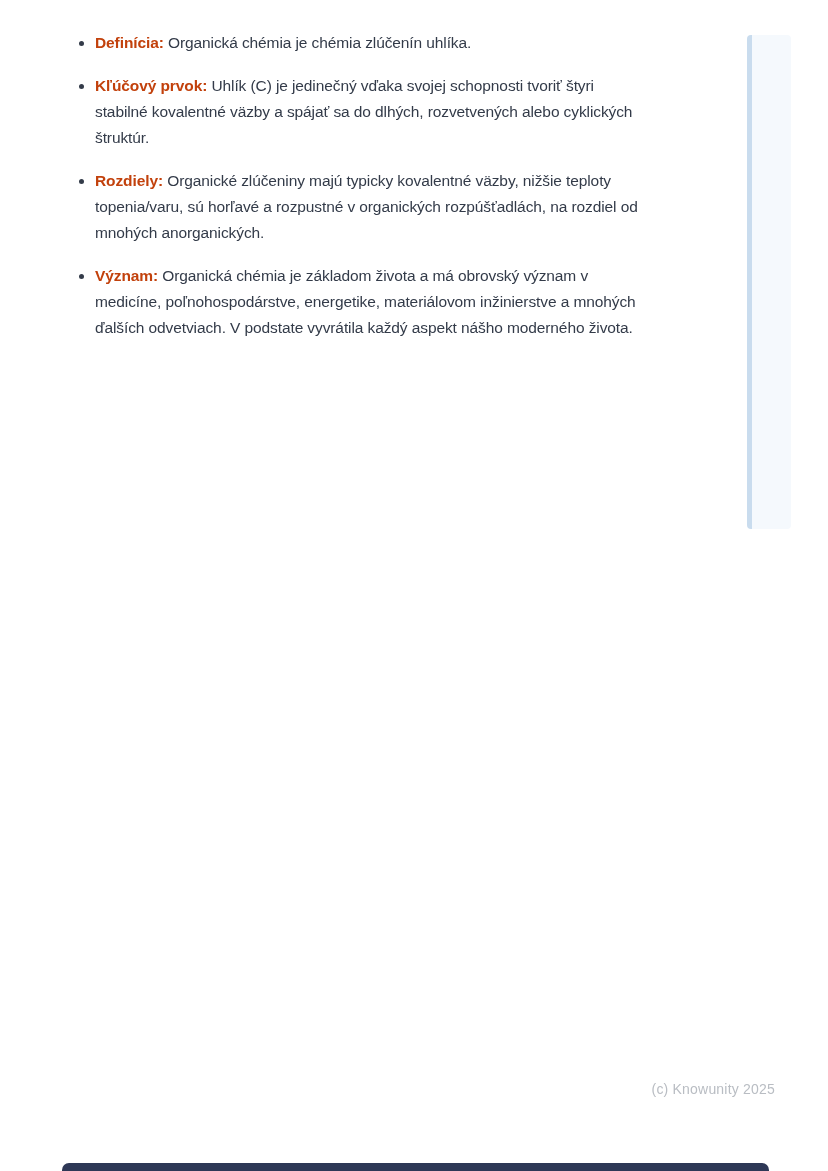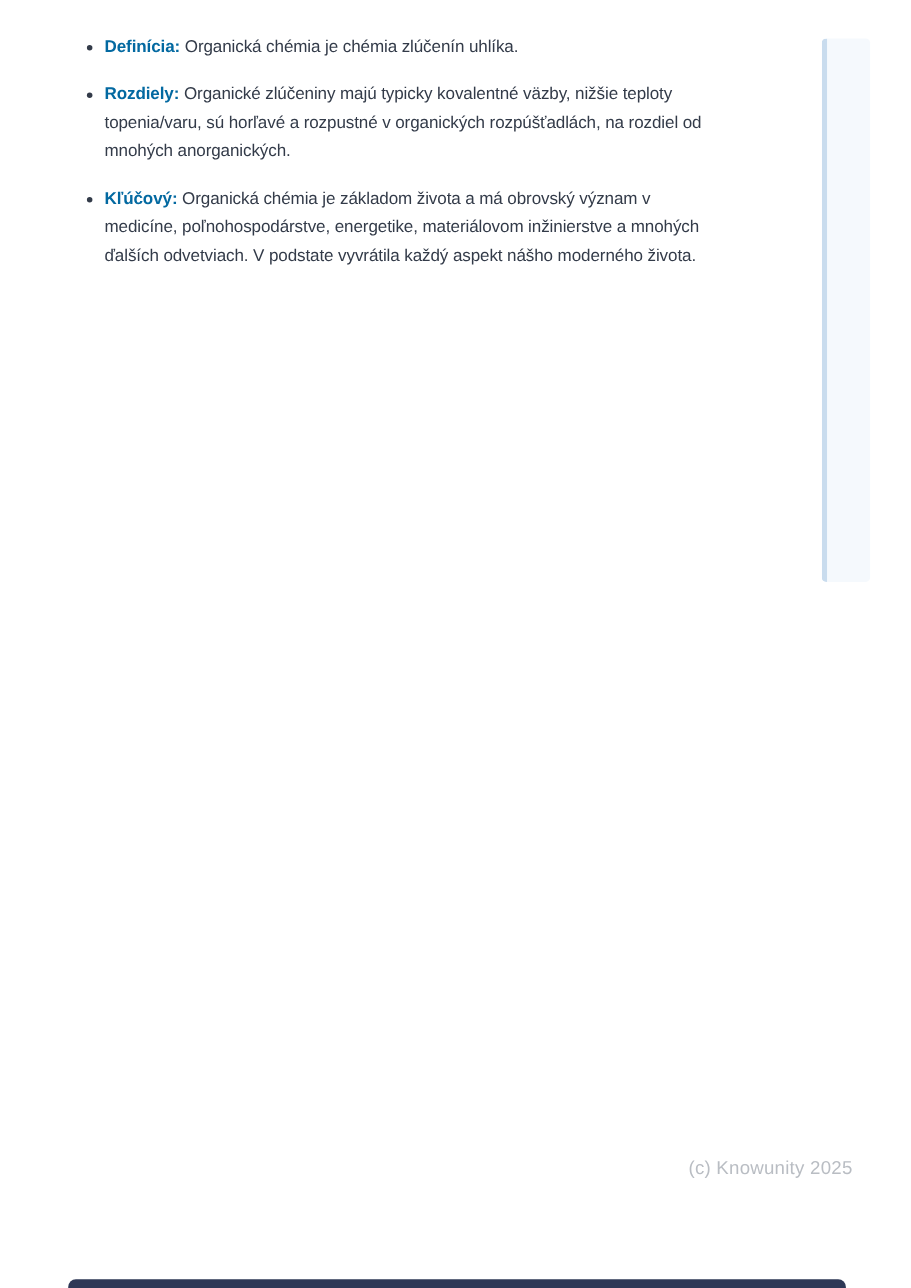--- a/index.html
+++ b/index.html
@@ -39,43 +39,43 @@
   ul.bullet-list li::before {
     content: "";
     position: absolute;
     left: 1px;
     top: 10.5px;
     width: 5px;
     height: 5px;
     border-radius: 50%;
     background: #333b49;
   }
-  .seg-bold   { font-weight: 700; color: #0369a1; }
+  .seg-bold   { font-weight: 700; color: #c2410c; }
   .seg-plain  { font-weight: 400; }
   .seg-strike { font-weight: 400; text-decoration: line-through; color: #5c6576; }
 
   
   .side-highlight {
     position: absolute;
     left: 747px;
     top: 35px;
     width: 44px;
     height: 494px;
     box-sizing: border-box;
     background: #f5f9fd;
     border-left: 5px solid #c9dcee;
     border-radius: 4px;
   }
 
   
   .footer {
     position: absolute;
-    top: 1054px;
+    top: 1082px;
     right: 53px;
-    font-size: 17px;
+    font-size: 14px;
     line-height: 15px;
     color: #b9bdc3;
     letter-spacing: 0.2px;
   }
 
   
   .next-page-bar {
     position: absolute;
     left: 62px;
     top: 1163px;
@@ -86,22 +86,23 @@
   }
 </style>
 </head>
 <body>
 
 <main>
 
   <section class="content">
     <ul class="bullet-list" id="bullet-list">
         <li><span class="seg-bold">Definícia:</span><span class="seg-plain"> Organická chémia je chémia zlúčenín uhlíka.</span></li>
+        <li><span class="seg-bold">Kľúčový prvok:</span><span class="seg-plain"> Uhlík (C) je jedinečný vďaka svojej schopnosti tvoriť štyri stabilné kovalentné väzby a spájať sa do dlhých, rozvetvených alebo cyklických štruktúr.</span></li>
         <li><span class="seg-bold">Rozdiely:</span><span class="seg-plain"> Organické zlúčeniny majú typicky kovalentné väzby, nižšie teploty topenia/varu, sú horľavé a rozpustné v organických rozpúšťadlách, na rozdiel od mnohých anorganických.</span></li>
-        <li><span class="seg-bold">Kľúčový:</span><span class="seg-plain"> Organická chémia je základom života a má obrovský význam v medicíne, poľnohospodárstve, energetike, materiálovom inžinierstve a mnohých ďalších odvetviach. V podstate vyvrátila každý aspekt nášho moderného života.</span></li>
+        <li><span class="seg-bold">Význam:</span><span class="seg-plain"> Organická chémia je základom života a má obrovský význam v medicíne, poľnohospodárstve, energetike, materiálovom inžinierstve a mnohých ďalších odvetviach. V podstate vyvrátila každý aspekt nášho moderného života.</span></li>
       </ul>
   </section>
 
   <div class="side-highlight"></div>
 
   <div class="footer">(c) Knowunity 2025</div>
 
   <div class="next-page-bar"></div>
 
 </main>

